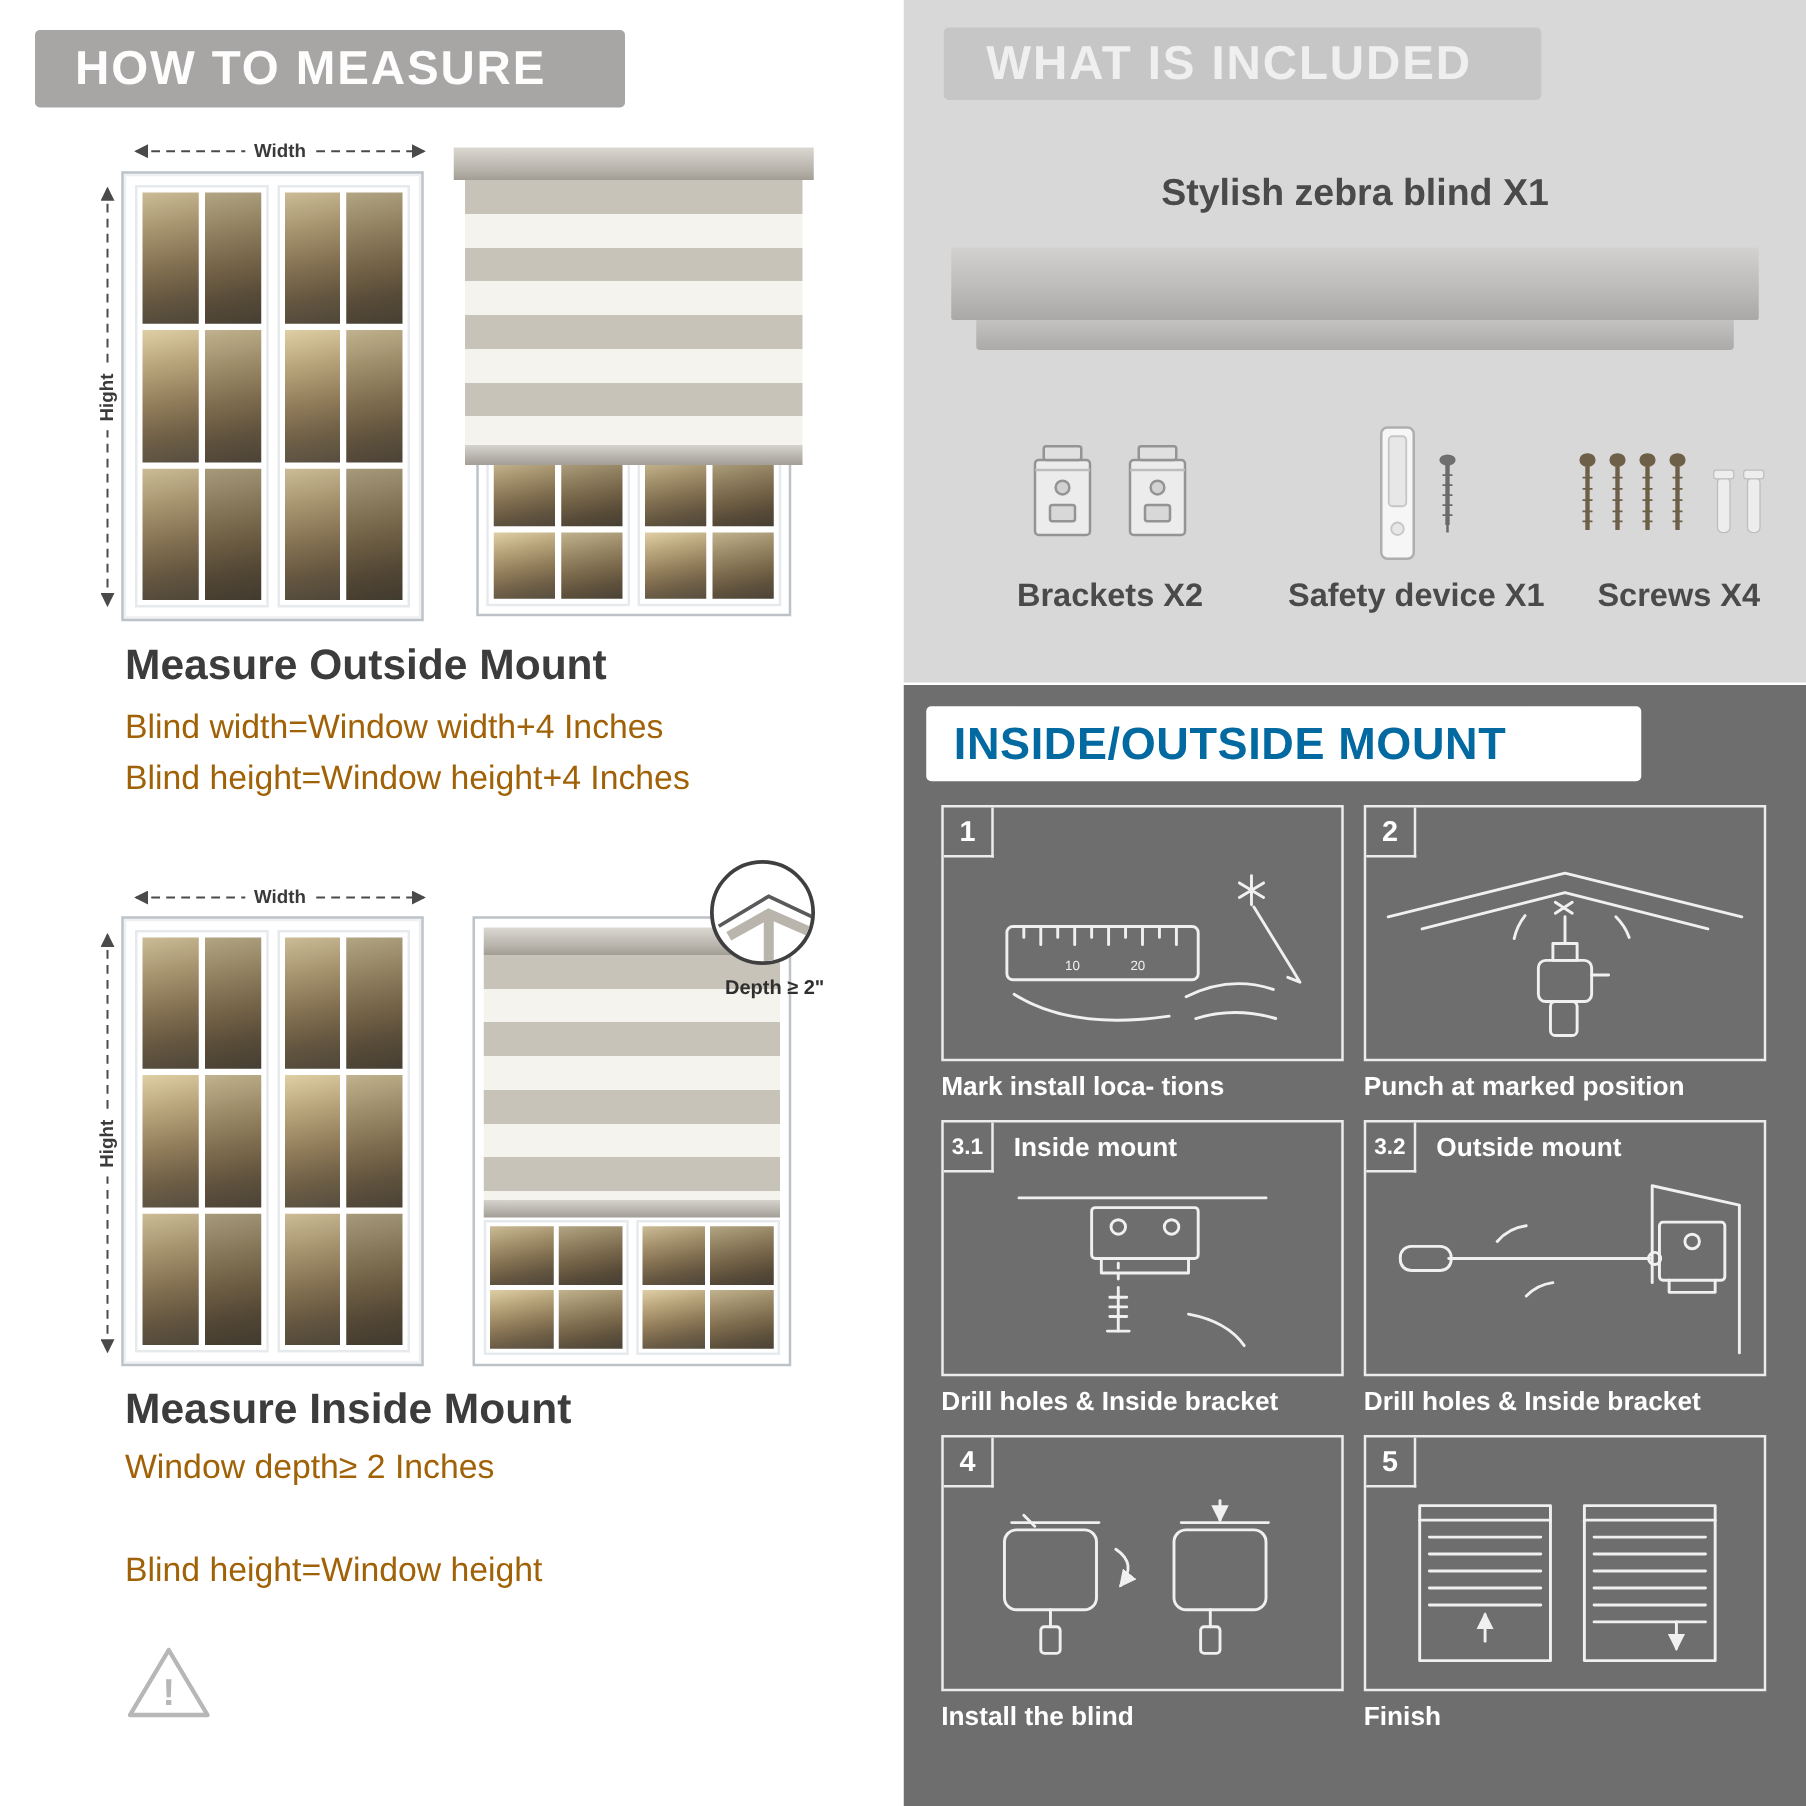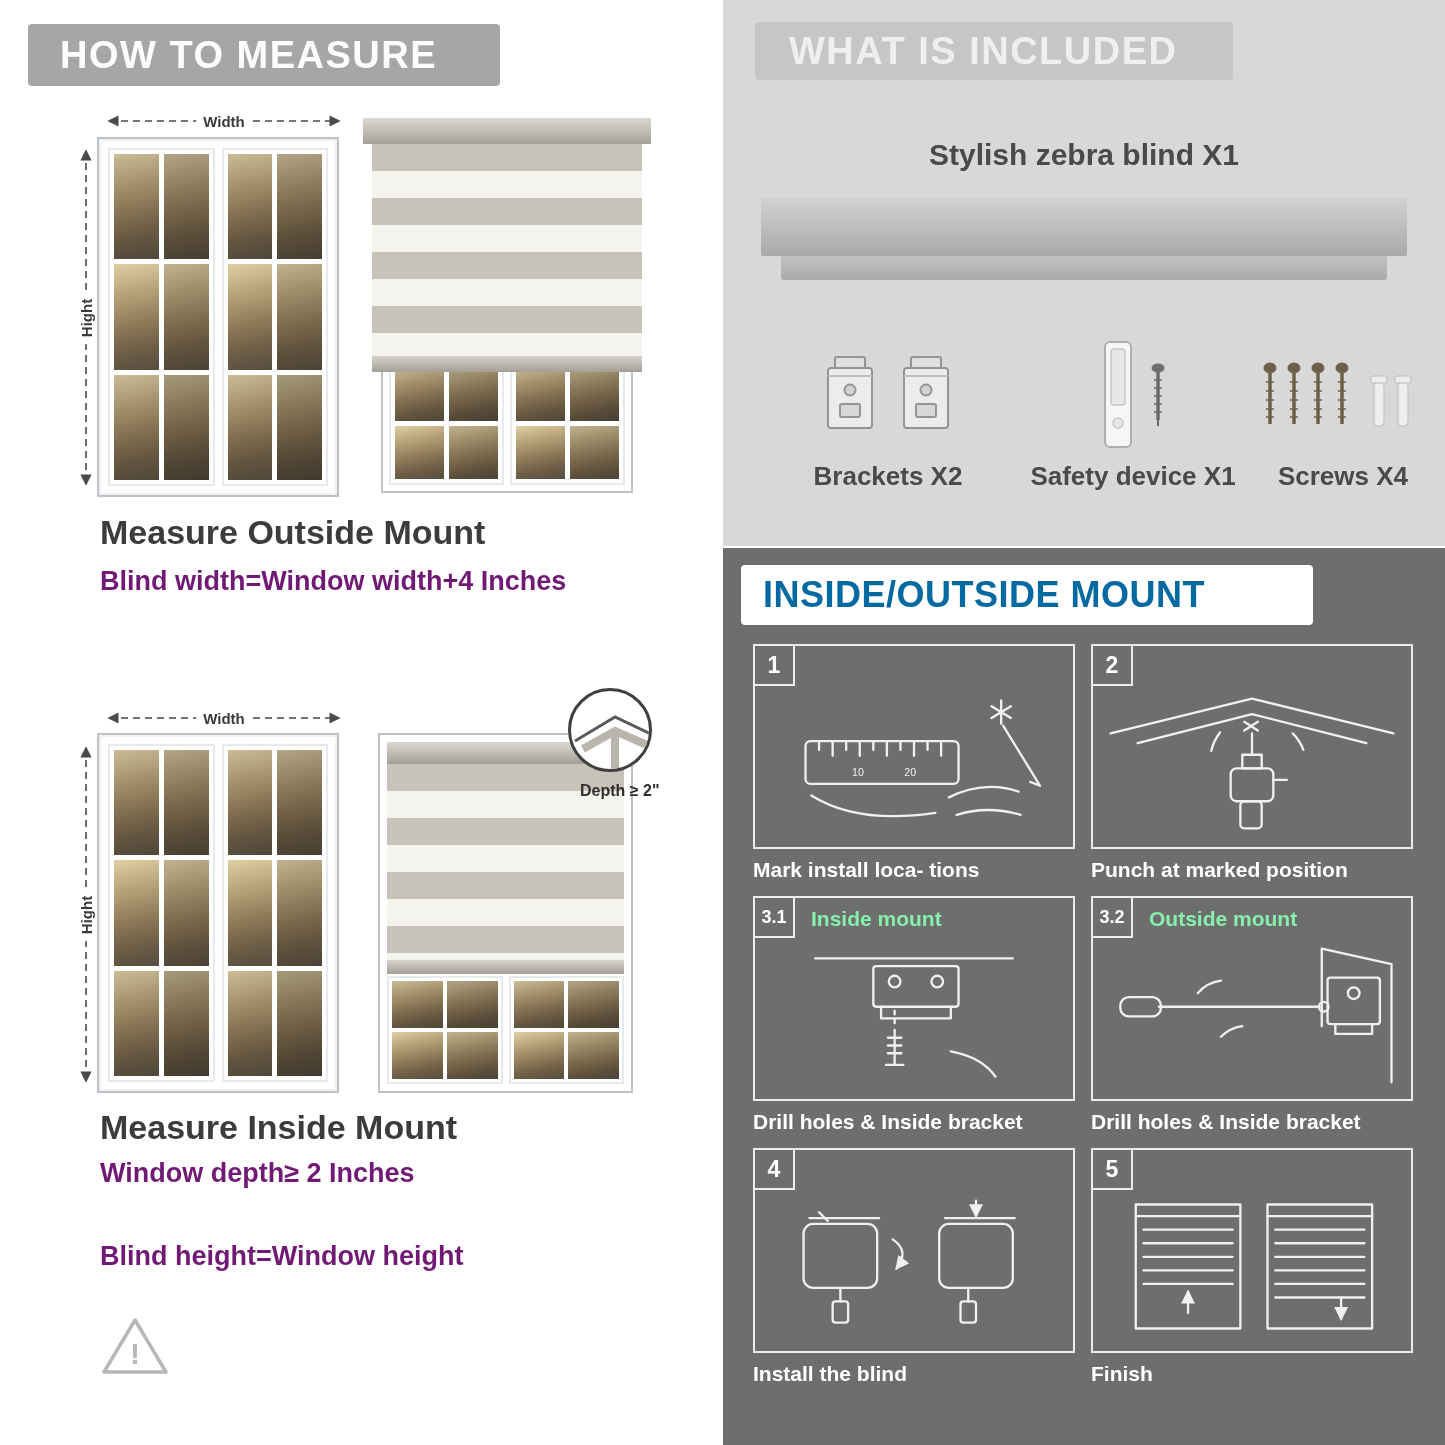--- a/index.html
+++ b/index.html
@@ -53,21 +53,21 @@
 #fig-in-blind .fabric{height:196px}
 #fig-in-blind .rail{height:14px}
 #fig-in-blind .inpanes{flex:1;display:flex;gap:6px;margin-top:2px}
 #fig-in-blind .inpanes .sash{padding:3px;gap:4px}
 
 #depth-circle{position:absolute;left:568px;top:688px;width:84px;height:84px;border:3px solid #3f3f3f;border-radius:50%;background:#fff;overflow:hidden}
 #depth-circle svg{display:block}
 #depth-label{position:absolute;left:580px;top:782px;font-size:16px;font-weight:bold;color:#2f2f2f}
 
 .h2{position:absolute;color:#3c3c3c;font-size:34px;font-weight:bold}
-.sub{position:absolute;color:#701a75;font-size:27px;font-weight:bold}
+.sub{position:absolute;color:#a16207;font-size:27px;font-weight:normal}
 #h-out{left:100px;top:513px}
 #p-out1{left:100px;top:566px}
 #p-out2{left:100px;top:607px}
 #h-in{left:100px;top:1108px}
 #p-in1{left:100px;top:1158px}
 #p-in2{left:100px;top:1199px}
 #p-in3{left:100px;top:1241px}
 
 #warn-tri{position:absolute;left:100px;top:1314px}
 #warn-text{position:absolute;left:180px;top:1320px;width:448px;font-size:20px;color:#9e9e9e;line-height:1.45;font-weight:500}
@@ -88,21 +88,21 @@
 
 #mount{position:absolute;left:723px;top:548px;width:722px;height:897px;background:#6e6e6e}
 #ban-mount{position:absolute;left:18px;top:17px;width:572px;height:60px;background:#fff;border-radius:4px;color:#0369a1;font-size:36px;font-weight:bold;letter-spacing:.5px;line-height:60px;padding-left:22px}
 .panel{position:absolute;width:322px;height:205px;border:2.5px solid #ececec}
 .pcol1{left:30px}.pcol2{left:368px}
 .prow1{top:96px}.prow2{top:348px}.prow3{top:600px}
 .panel-cap{position:absolute;width:330px;color:#fff;font-size:21px;font-weight:bold;white-space:nowrap}
 .caprow1{top:310px}.caprow2{top:562px}.caprow3{top:814px}
 .badge{position:absolute;left:0;top:0;width:40px;height:40px;border-right:2.5px solid #ececec;border-bottom:2.5px solid #ececec;display:flex;align-items:center;justify-content:center;color:#fff;font-size:23px;font-weight:bold}
 .badge.sm{font-size:18px}
-.step-title{position:absolute;left:56px;top:9px;color:#86efac;font-size:21px;font-weight:bold}
+.step-title{position:absolute;left:56px;top:9px;color:#ffffff;font-size:21px;font-weight:bold}
 .panel-art{position:absolute;left:4px;right:4px;top:36px;bottom:4px}
 .panel-art svg{width:100%;height:100%;display:block}
 .art{stroke:#f0f0f0;stroke-width:2.4;fill:none;stroke-linecap:round;stroke-linejoin:round}
 .art-num{fill:#f0f0f0;stroke:none;font-size:11px;font-family:"Liberation Sans",sans-serif}
 </style>
 </head>
 <body>
 
 <svg width="0" height="0" style="position:absolute" aria-hidden="true">
   <defs>
@@ -173,20 +173,21 @@
       <div id="blind-out-shade">
         <div class="cassette"></div>
         <div class="fabric"></div>
         <div class="rail"></div>
       </div>
     </div>
   </div>
 
   <div id="h-out" class="h2">Measure Outside Mount</div>
   <div id="p-out1" class="sub">Blind width=Window width+4 Inches</div>
+  <div id="p-out2" class="sub">Blind height=Window height+4 Inches</div>
 
   <div id="fig-in" class="fig">
     <div id="fig-in-harrow" class="measure-h">
       <svg width="242" height="22">
           <line class="mline" x1="6" y1="11" x2="236" y2="11" marker-start="url(#ah)" marker-end="url(#ah)"></line>
         </svg>
       <span class="mlbl">Width</span>
     </div>
     <div id="fig-in-varrow" class="measure-v">
       <svg width="22" height="345">

